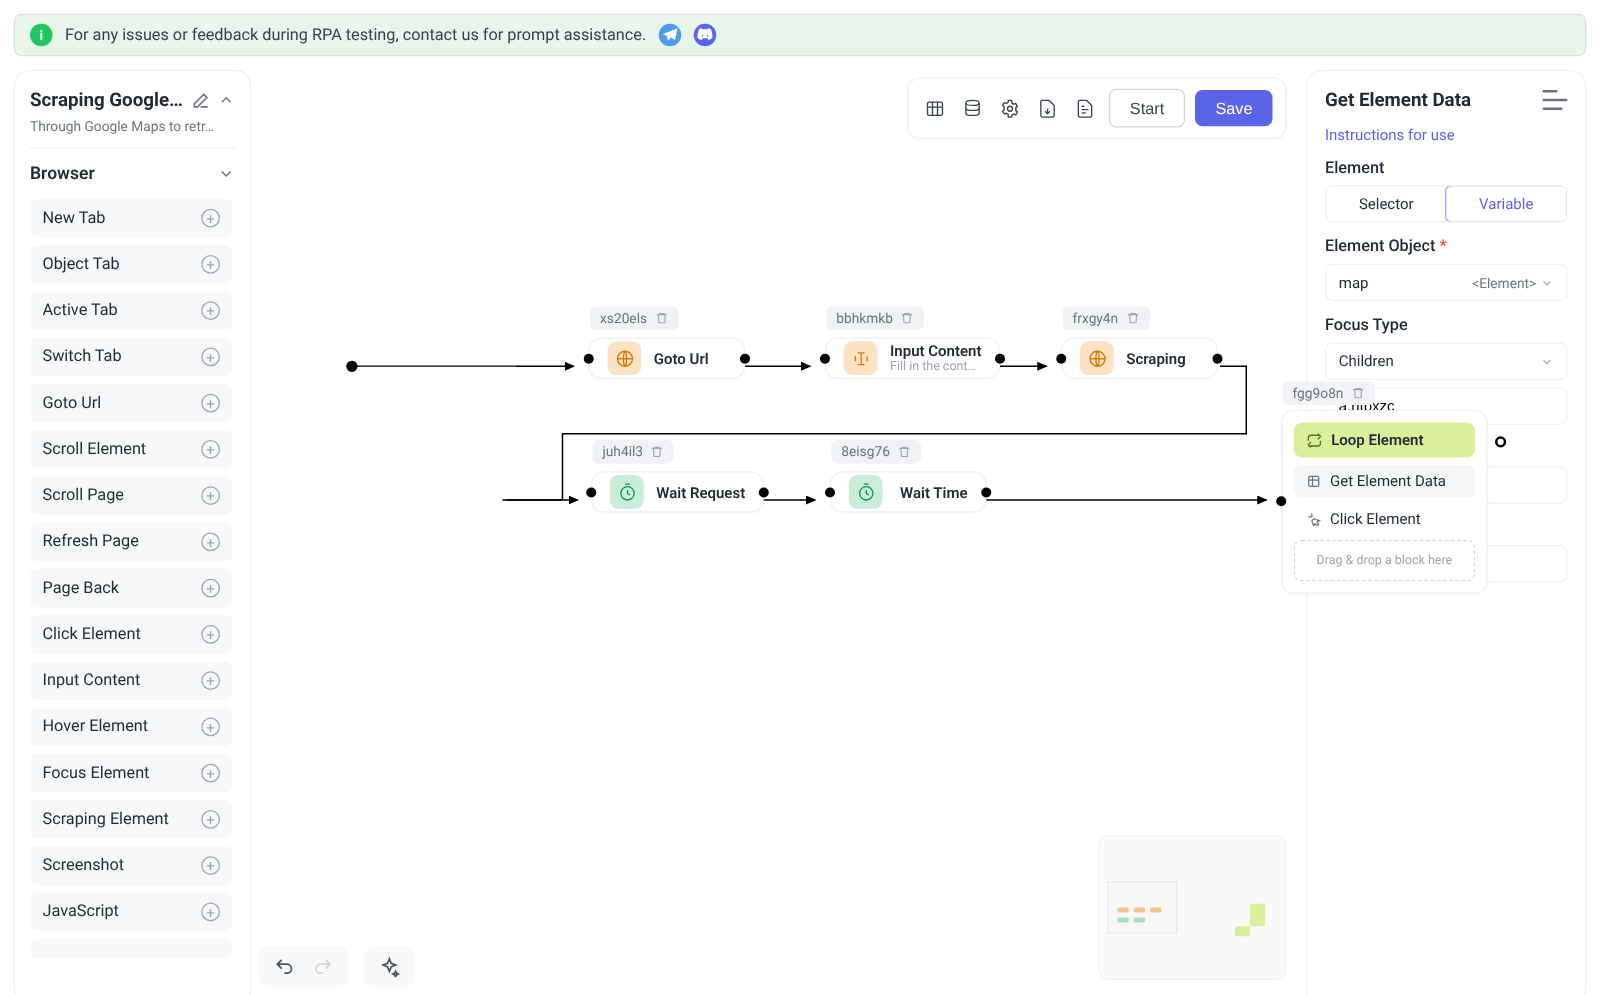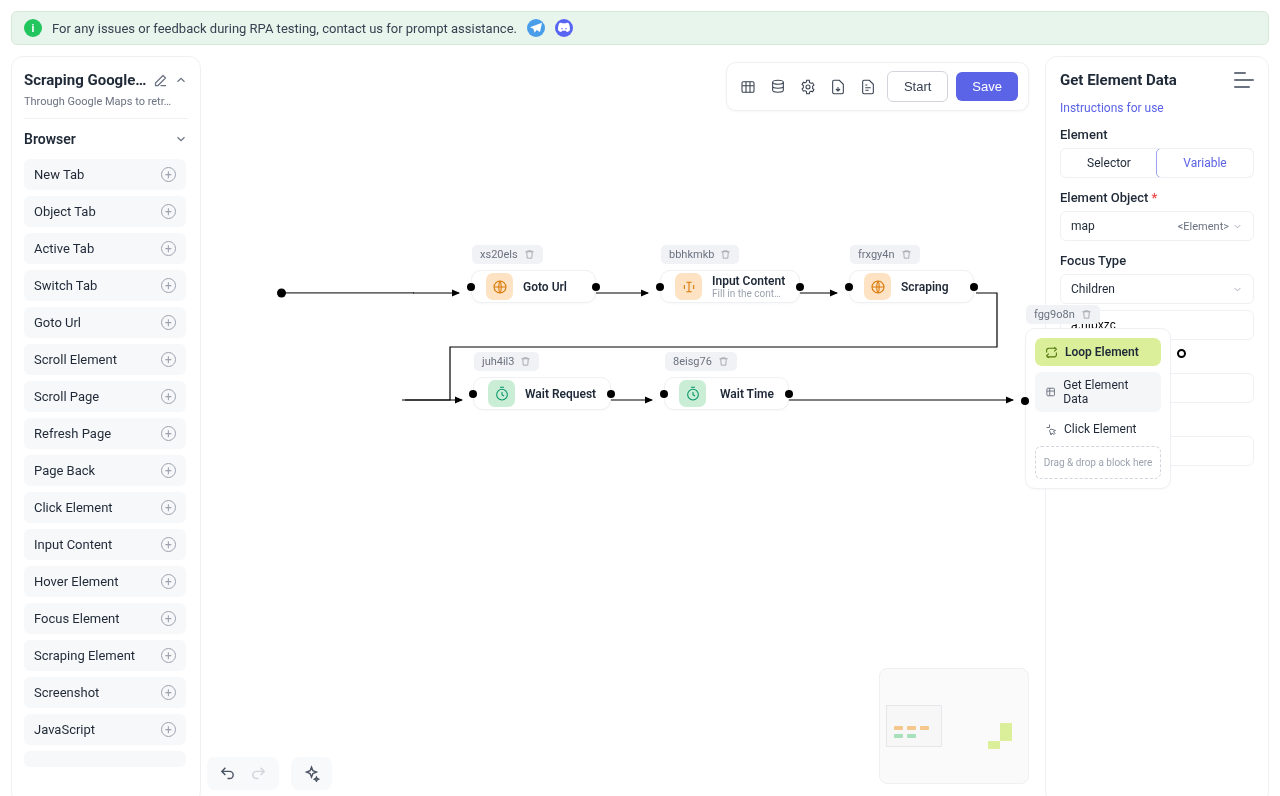--- a/index.html
+++ b/index.html
@@ -46,21 +46,21 @@
 .icon-orange { background: #fde3c3; color: #d97706; }
 .icon-green { background: #c9edd5; color: #059669; }
 .node-title { font-size: 12px; font-weight: 600; }
 .node-sub { font-size: 10px; color: #9ca3af; white-space: nowrap; overflow: hidden; text-overflow: ellipsis; max-width:75px;}
 .port { position: absolute; width: 8px; height: 8px; background: #000; border-radius: 50%; top: 50%; transform: translateY(-50%); }
 .port.left { left: -5px; } .port.right { right: -5px; }
 
 .edge-line { position: absolute; }
 
 
-.loop-node { position: absolute; background: #fff; border: 1px solid #eef0f4; border-radius: 10px; padding: 9px; width: 146px; box-shadow: 0 1px 2px rgba(0,0,0,0.03); }
+.loop-node { position: absolute; background: #fff; border: 1px solid #eef0f4; border-radius: 10px; padding: 9px; width: 165px; box-shadow: 0 1px 2px rgba(0,0,0,0.03); }
 .loop-header { background: #dbef9a; border-radius: 7px; padding: 7px 10px; font-size: 12px; font-weight: 600; display: flex; align-items: center; gap: 7px; margin-bottom:6px;}
 .loop-child { border-radius: 6px; padding: 6px 10px; font-size: 12px; display: flex; align-items: center; gap: 7px; margin-bottom:4px; cursor:pointer;}
 .loop-child.active { background: #f5f6f8; }
 .loop-drop { border: 1px dashed #d1d5db; border-radius: 6px; padding: 10px 0; text-align: center; font-size: 10px; color: #9ca3af; margin-top:4px;}
 .loop-port-right { position:absolute; right:-16px; top:20px; width:9px; height:9px; border:2px solid #000; border-radius:50%; background:#fff;}
 
 
 .minimap { position: absolute; bottom: 20px; right: 12px; width: 150px; height: 116px; background: #fafafa; border: 1px solid #eef0f4; border-radius: 8px; }
 .minimap-view { position:absolute; left:6px; top:36px; width:56px; height:42px; border:1px solid #e5e7eb; background:rgba(0,0,0,0.01);}
 .mini-item { position:absolute; height:4px; border-radius:1px;}

